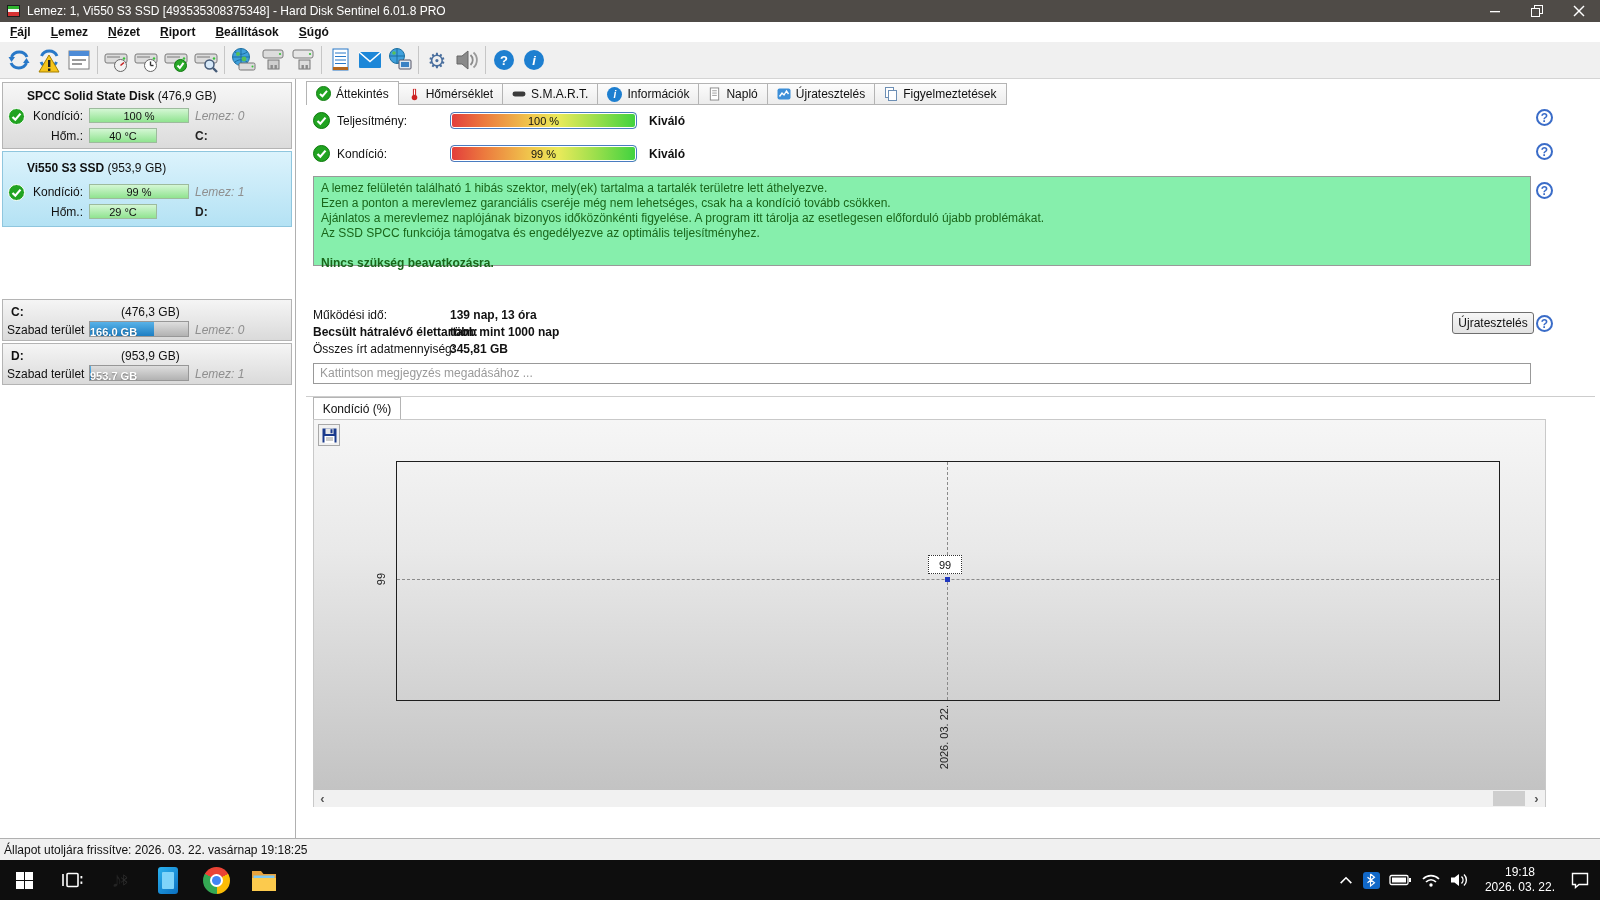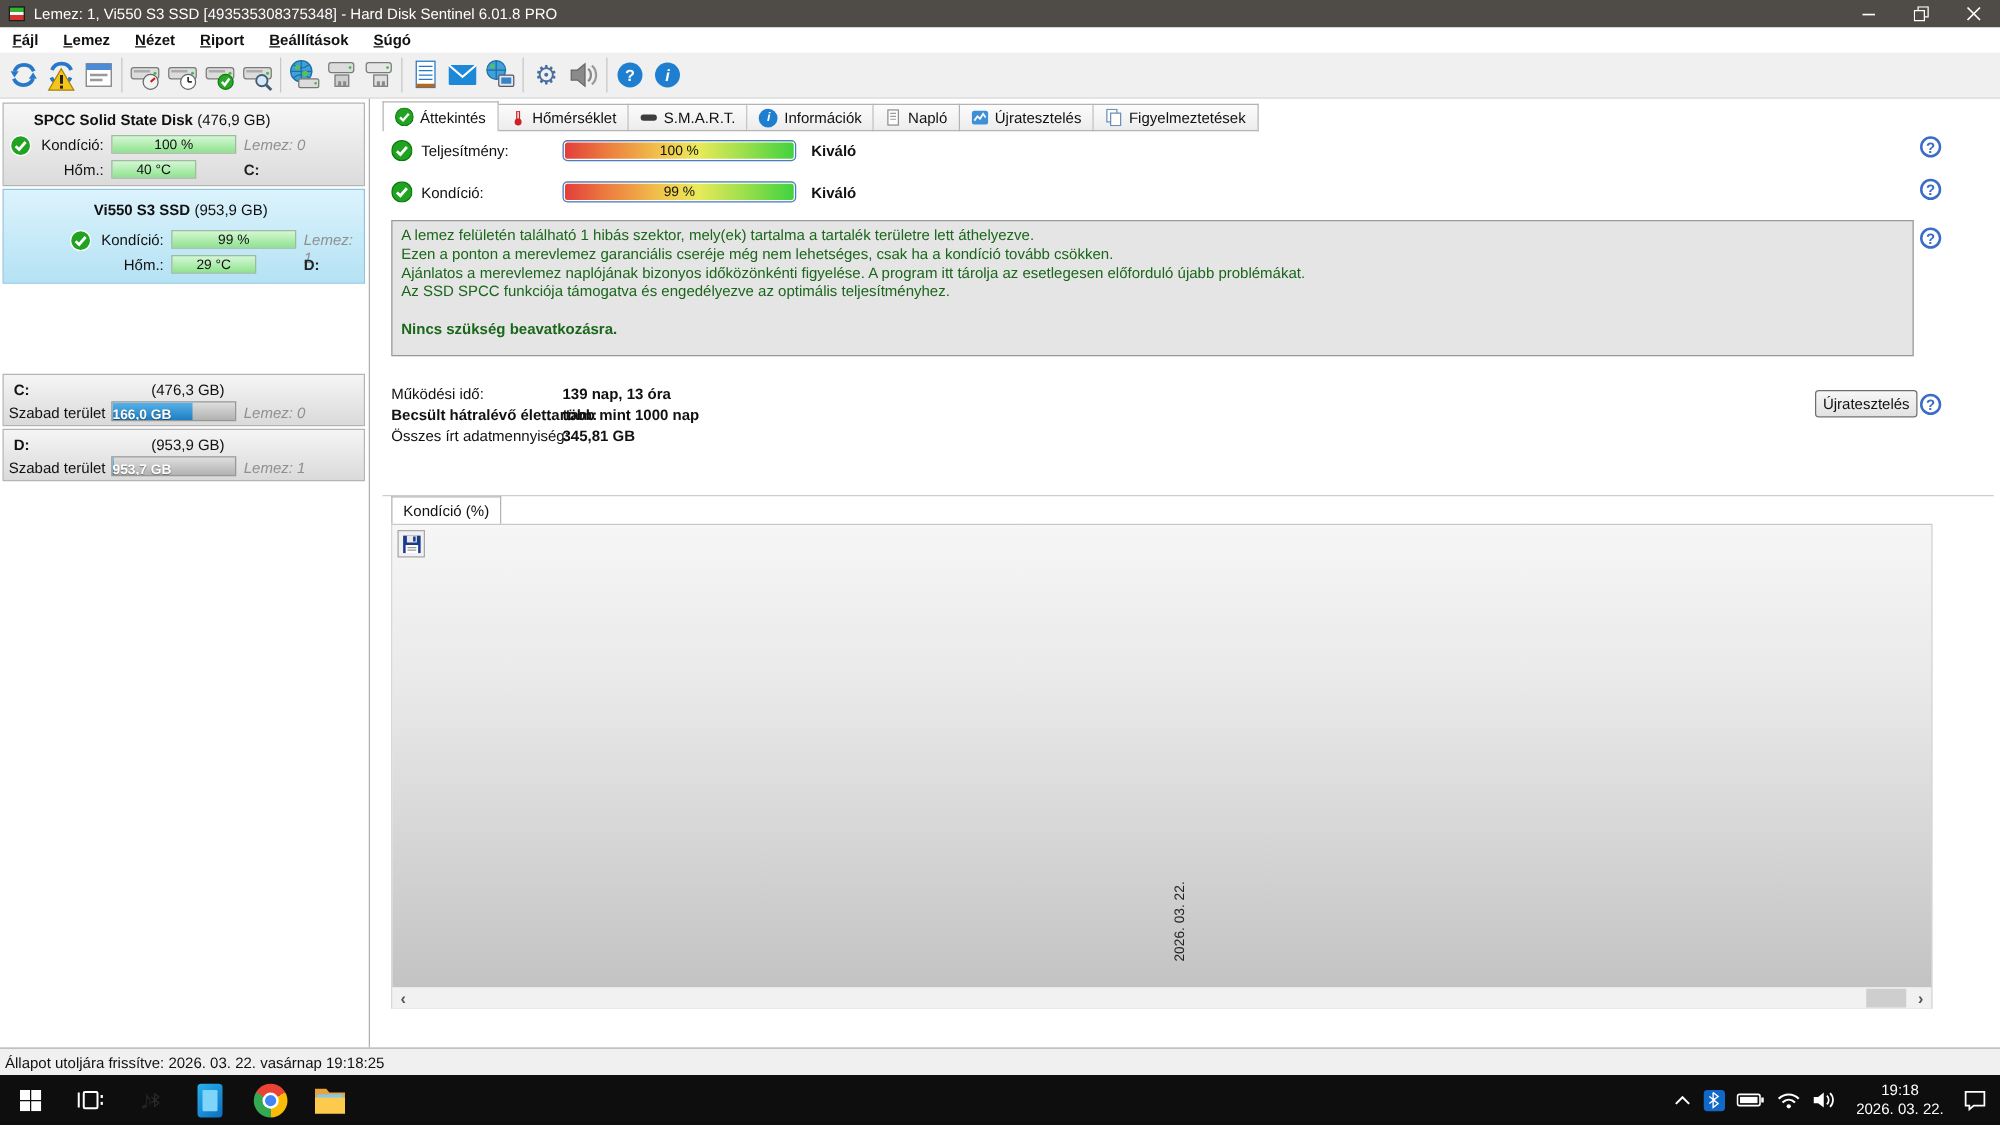--- a/index.html
+++ b/index.html
@@ -63,21 +63,21 @@
   .ov-row{position:absolute;left:16px;height:18px;font-size:12px;}
   .ov-label{position:absolute;left:24px;top:2px;}
   .grad-bar{position:absolute;left:137px;top:0;width:187px;height:17px;border:1px solid #4a7cc0;
             border-radius:4px;box-shadow:inset 0 0 0 1px #fff;text-align:center;font-size:11px;
             line-height:17px;box-sizing:border-box;
             background:linear-gradient(90deg,#e23c3c,#ec7a3e 18%,#f0c44c 42%,#eaea5a 58%,#9cdf4c 78%,#3fd23f);}
   .ov-rating{position:absolute;left:336px;top:2px;font-weight:bold;}
   .help{position:absolute;left:1239px;width:17px;height:17px;border-radius:50%;border:2px solid #3a6cc8;
         color:#3a6cc8;font-weight:bold;font-size:12px;display:flex;align-items:center;justify-content:center;
         background:#fff;box-sizing:border-box;}
-  .green-box{position:absolute;left:16px;top:97px;width:1218px;height:109px;background:#e5e5e5;
+  .green-box{position:absolute;left:16px;top:97px;width:1218px;height:90px;background:#86efac;
              border:1px solid #999;box-sizing:border-box;padding:4px 7px;font-size:12px;color:#1a661a;
              line-height:15px;}
   .stat-label{position:absolute;left:16px;font-size:12px;}
   .stat-value{position:absolute;left:153px;font-size:12px;font-weight:bold;}
   .retest{position:absolute;left:1155px;top:233px;width:82px;height:22px;font-size:12px;
           background:linear-gradient(180deg,#f7f7f7,#e2e2e2);border:1px solid #6e6e6e;border-radius:3px;
           display:flex;align-items:center;justify-content:center;box-sizing:border-box;}
   .comment{position:absolute;left:16px;top:284px;width:1218px;height:21px;border:1px solid #999;
            background:#fff;color:#9a9a9a;font-size:12px;line-height:19px;padding-left:6px;box-sizing:border-box;}
   .pc-line{position:absolute;left:9px;right:5px;top:317px;border-top:1px solid #cdcdcd;}
@@ -327,21 +327,21 @@
       </div>
       <div class="dp-row">
         <span class="dp-label">Hőm.:</span>
         <span class="dp-bar" style="width:68px;">
           <span>40 °C</span>
         </span>
         <span class="dp-drive">C:</span>
       </div>
     </div>
 
-    <div class="disk-panel selected" style="top:72px;height:76px;padding-left:48px;">
+    <div class="disk-panel selected" style="top:72px;height:76px;">
       <div class="dp-header" style="padding-top:9px;">
         <b>Vi550 S3 SSD</b>
         <span>(953,9 GB)</span>
       </div>
       <div class="dp-row" style="margin-top:4px;">
         <span class="dp-check">
           <svg width="17" height="17" viewBox="0 0 17 17">
               <circle cx="8.5" cy="8.5" r="8" fill="#21a321" stroke="#fff"></circle>
               <polyline points="4.5,9 7.3,11.6 12.5,5.6" fill="none" stroke="#fff" stroke-width="2.2"></polyline>
             </svg>
@@ -490,37 +490,51 @@
     <span class="stat-label" style="top:263px;">Összes írt adatmennyiség:</span>
     <span class="stat-value" style="top:263px;">345,81 GB</span>
 
     <div class="retest">
       <span>Újratesztelés</span>
     </div>
     <div class="help" style="top:236px;">
         <span>?</span>
       </div>
 
+    <div class="comment">
+      <span>Kattintson megjegyzés megadásához ...</span>
+    </div>
 
     <div class="pc-line"></div>
     <div class="chart-tab">
       <span>Kondíció  (%)</span>
     </div>
     <div class="chart-wrap">
       <div class="chart-area">
         <div class="save-btn">
           <svg width="15" height="15" viewBox="0 0 15 15">
               <rect x="0.5" y="0.5" width="14" height="14" fill="#1a3a8c"></rect>
               <rect x="3.5" y="0.5" width="8" height="5.5" fill="#e8e8e8"></rect>
               <rect x="8.5" y="1.2" width="2" height="4" fill="#1a3a8c"></rect>
               <rect x="2.5" y="8" width="10" height="7" fill="#fff"></rect>
               <line x1="4" y1="10" x2="11" y2="10" stroke="#999"></line>
               <line x1="4" y1="12" x2="11" y2="12" stroke="#999"></line>
             </svg>
         </div>
+        <div class="plot">
+          <div class="h-dash"></div>
+          <div class="v-dash"></div>
+          <div class="pt"></div>
+          <div class="pt-label">
+            <span>99</span>
+          </div>
+          <div class="y-tick">
+            <span>99</span>
+          </div>
+        </div>
         <div class="x-tick">
           <span>2026. 03. 22.</span>
         </div>
       </div>
       <div class="scrollbar">
         <div class="sb-btn" style="left:0;">
           <span>‹</span>
         </div>
         <div class="sb-thumb"></div>
         <div class="sb-btn" style="right:0;">

